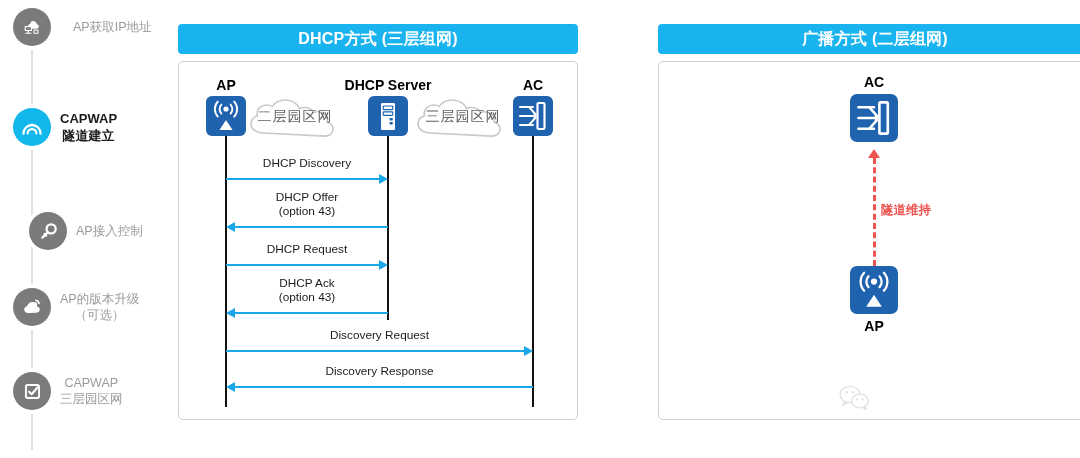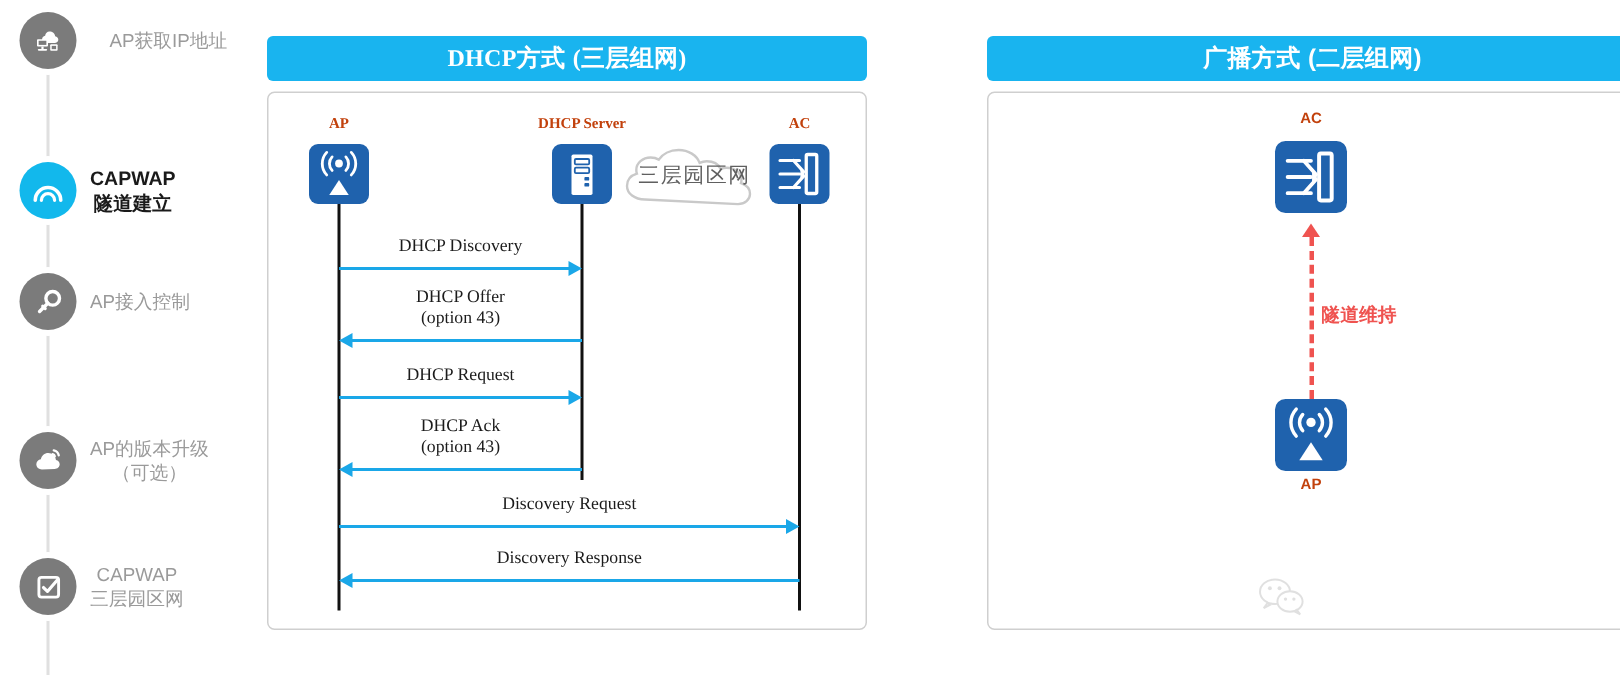--- a/index.html
+++ b/index.html
@@ -31,29 +31,29 @@
   .panel-title{
     height:30px;border-radius:4px;background:#19b4ef;color:#ffffff;
     display:flex;align-items:center;justify-content:center;
     font-size:16px;font-weight:bold;letter-spacing:.2px;
   }
   .panel-title .paren{font-size:16px;}
   .panel-body{
     position:relative;margin-top:7px;border:1px solid #cfcfcf;border-radius:5px;
     background:#ffffff;box-sizing:border-box;
   }
-  #panel-left{left:178px;width:400px;font-family:Liberation Serif, serif;}
+  #panel-left{left:178px;width:400px;}
   #panel-left .panel-body{height:359px;}
   #panel-right{left:622px;width:434px;padding-left:36px;}
   #panel-right .panel-body{height:359px;}
   
   .node{position:absolute;}
   .node .nlabel{
     position:absolute;left:50%;transform:translateX(-50%);
-    font-size:10px;font-weight:bold;color:#c2410c;white-space:nowrap;
+    font-size:14px;font-weight:bold;color:#000000;white-space:nowrap;
   }
   .icon-box{
     width:40px;height:40px;border-radius:6px;background:#1f62ad;
     position:relative;overflow:hidden;
   }
   .icon-box.big{width:48px;height:48px;border-radius:7px;}
   .lifeline{position:absolute;width:2.5px;background:#111111;}
   
   .cloud{position:absolute;}
   .cloud .ctext{
@@ -113,21 +113,21 @@
         <path d="M3.5 18.5a8.5 8.5 0 0 1 17 0" fill="none" stroke="#ffffff" stroke-width="2.4" stroke-linecap="round"></path>
         <path d="M7.6 18.5a4.4 4.4 0 0 1 8.8 0" fill="none" stroke="#ffffff" stroke-width="2.2" stroke-linecap="round"></path>
       </svg>
     </div>
     <div class="label center">
       <div>CAPWAP</div>
       <div>隧道建立</div>
     </div>
   </div>
 
-  <div class="step inactive" style="top:182px;">
+  <div class="step inactive" style="top:212px;padding-left:16px;">
     <div class="bubble">
       <svg width="21" height="21" viewBox="0 0 24 24">
         <circle cx="15" cy="9" r="5.2" fill="none" stroke="#ffffff" stroke-width="2.6"></circle>
         <circle cx="15" cy="9" r="1.7" fill="#7b7b7b"></circle>
         <path d="M11.3 12.7L5 19" stroke="#ffffff" stroke-width="2.6" stroke-linecap="round"></path>
         <path d="M7.4 14.9l1.9 1.9" stroke="#ffffff" stroke-width="2.4" stroke-linecap="round"></path>
       </svg>
     </div>
     <div class="label">AP接入控制</div>
   </div>
@@ -160,20 +160,26 @@
   </div>
 </div>
 
 <div class="panel" id="panel-left">
   <div class="panel-title">
     <span>DHCP方式</span>
     <span class="paren" style="margin-left:5px;">(三层组网)</span>
   </div>
   <div class="panel-body">
 
+    <div class="cloud" style="left:61px;top:31px;width:110px;height:48px;">
+      <svg width="110" height="48" viewBox="0 0 110 48">
+        <path d="M23 40c-7 0-12-4-12-9 0-4 2.6-7 6.6-8.2-.3-.9-.4-1.7-.4-2.5 0-4.6 4.2-8.3 9.6-8.3 2 0 3.9.5 5.4 1.4C34.6 9.7 39.6 7 45.4 7c6.6 0 12.2 3.6 14 8.6 1.4-.7 3-1.1 4.8-1.1 4.2 0 7.8 2.1 9.3 5.1 1.2-.5 2.6-.8 4-.8 5.4 0 9.8 3.7 9.8 8.2 0 .7-.1 1.4-.3 2.1 3.6 1.2 6 4 6 7.2 0 3.7-3.4 6.8-8 6.8z" fill="#ffffff" stroke="#c9c9c9" stroke-width="1.6"></path>
+      </svg>
+      <div class="ctext">二层园区网</div>
+    </div>
 
     <div class="cloud" style="left:228px;top:31px;width:112px;height:48px;">
       <svg width="112" height="48" viewBox="0 0 112 48">
         <path d="M23 40c-7 0-12-4-12-9 0-4 2.6-7 6.6-8.2-.3-.9-.4-1.7-.4-2.5 0-4.6 4.2-8.3 9.6-8.3 2 0 3.9.5 5.4 1.4C34.6 9.7 39.6 7 45.4 7c6.6 0 12.2 3.6 14 8.6 1.4-.7 3-1.1 4.8-1.1 4.2 0 7.8 2.1 9.3 5.1 1.2-.5 2.6-.8 4-.8 5.4 0 9.8 3.7 9.8 8.2 0 .7-.1 1.4-.3 2.1 3.6 1.2 6 4 6 7.2 0 3.7-3.4 6.8-8 6.8z" fill="#ffffff" stroke="#c9c9c9" stroke-width="1.6"></path>
       </svg>
       <div class="ctext">三层园区网</div>
     </div>
 
     <div class="node" style="left:27px;top:34px;">
       <div class="nlabel" style="top:-19px;">AP</div>

